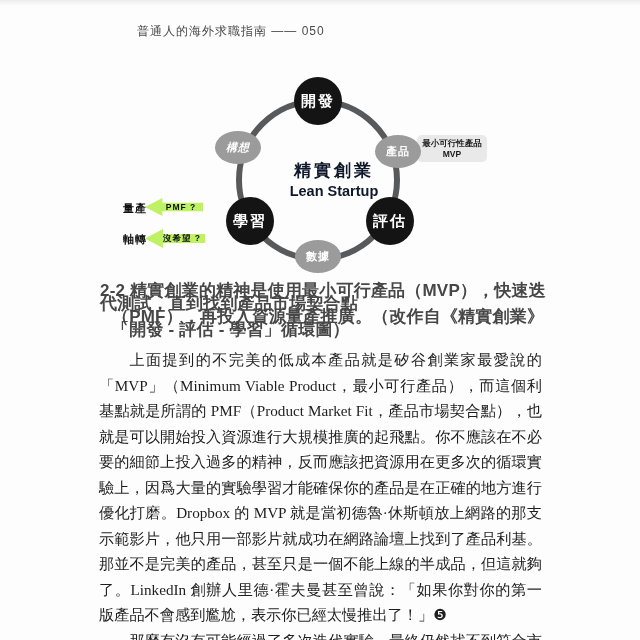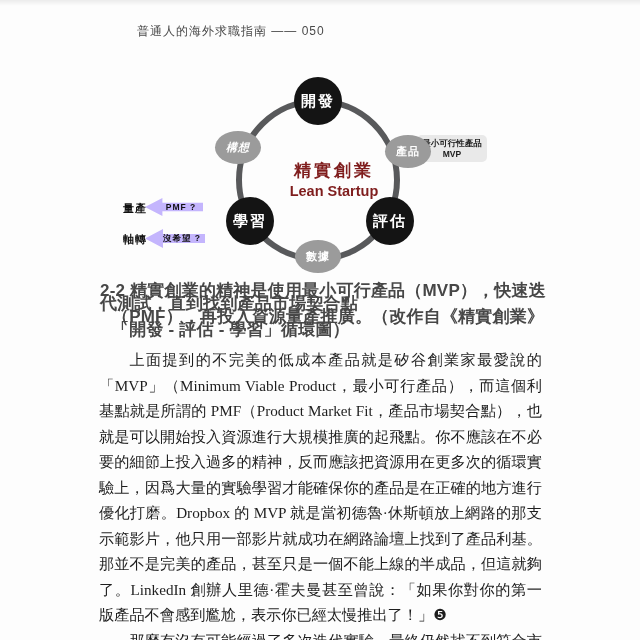--- a/index.html
+++ b/index.html
@@ -28,42 +28,42 @@
 
   .node { position: absolute; display: flex; align-items: center; justify-content: center;
           color: #fff; font-weight: bold; }
   .node-dark { width: 48px; height: 48px; border-radius: 50%;
                background: #141414; font-size: 15px; letter-spacing: 2px; }
   .node-gray { width: 46px; height: 33px; border-radius: 50%;
                background: #9b9b9b; font-size: 11px; letter-spacing: 1px; }
 
   .n-develop  { left: 189px; top: 2px; }
   .n-idea     { left: 110px; top: 56px; font-style: italic; }
-  .n-product  { left: 280px; top: 60px; text-align: right; }
+  .n-product  { left: 270px; top: 60px; text-align: right; }
   .n-learn    { left: 121px; top: 122px; }
   .n-evaluate { left: 261px; top: 122px; }
   .n-data     { left: 190px; top: 165px; }
 
   .center-label { position: absolute; left: 133px; top: 84px; width: 192px;
-                  text-align: center; color: #7f1d1d; }
+                  text-align: center; color: #0f172a; }
   .center-label .zh { font-size: 17px; font-weight: bold; letter-spacing: 3px; }
   .center-label .en { font-size: 14.5px; font-weight: bold; margin-top: 1px; }
 
   .mvp-note { position: absolute; left: 312px; top: 60px; width: 70px;
               background: #e9e9e9; border-radius: 5px; padding: 3px 2px;
               text-align: center; font-weight: bold; color: #1c1c1c;
               font-size: 8.5px; line-height: 10.5px; z-index: 0; }
   .node, .center-label { z-index: 1; }
 
   .branch-label { position: absolute; font-weight: bold; font-size: 11px;
                   color: #111; letter-spacing: 1px; }
   .b-mass  { left: 18px; top: 126px; }
   .b-pivot { left: 18px; top: 157px; }
 
-  .block-arrow { position: absolute; background: #c4b5fd;
+  .block-arrow { position: absolute; background: #bef264;
                  clip-path: polygon(0% 50%, 30% 0%, 30% 26%, 100% 26%, 100% 74%, 30% 74%, 30% 100%);
                  display: flex; align-items: center; justify-content: center; }
   .block-arrow span { padding-left: 14px; font-weight: bold; font-size: 8.5px;
                       color: #111; letter-spacing: 1px; white-space: nowrap; }
   .a-mass  { left: 40px; top: 123px; width: 58px; height: 18px; }
   .a-pivot { left: 40px; top: 154px; width: 60px; height: 19px; }
 
   
   .caption { position: absolute; left: 100px; top: 284px; width: 452px;
              font-weight: bold; font-size: 17px; line-height: 13px;

